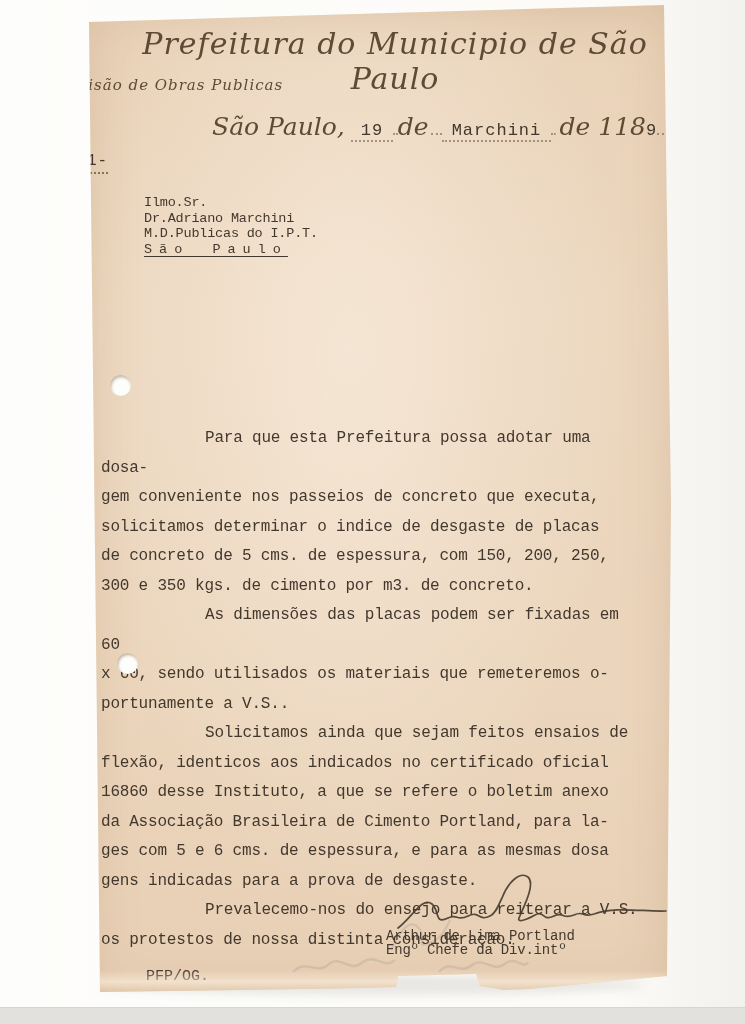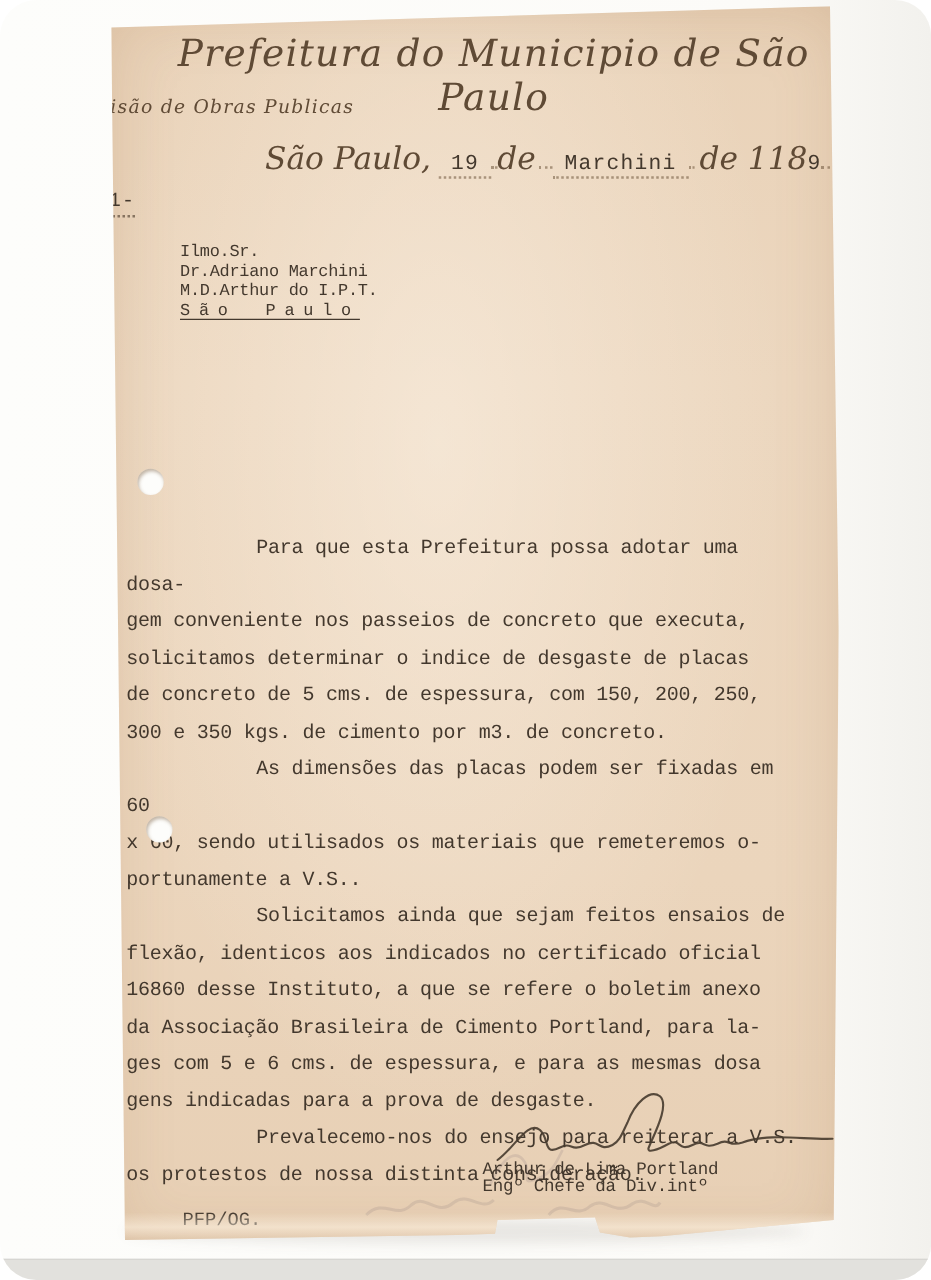--- a/index.html
+++ b/index.html
@@ -4,21 +4,20 @@
 <style>
   html, body { margin: 0; padding: 0; }
   body {
     width: 745px; height: 1024px; overflow: hidden;
     background: #ffffff;
     font-family: "Liberation Sans", sans-serif;
   }
   .scan {
     position: relative; width: 745px; height: 1024px; overflow: hidden;
     background: linear-gradient(90deg, #fdfdfb 0%, #fcfbf8 82%, #f2f1ed 100%);
-    border-radius: 29px;
   }
   .scanner-band {
     position: absolute; left: 0; bottom: 0; width: 745px; height: 16px;
     background: #e2e1dd; border-top: 1px solid #d7d6d2;
   }
   .paper-shadow {
     position: absolute; left: 100px; top: 975px; width: 545px; height: 20px;
     background: rgba(60,50,40,0.10); filter: blur(5px); border-radius: 50%;
   }
   .paper {
@@ -111,21 +110,21 @@
     </div>
 
     <div class="margin-note typed">1-</div>
     <div class="edge-frag" style="left:0;top:52px;width:4px;height:6px;"></div>
     <div class="edge-frag" style="left:0;top:66px;width:5px;height:7px;"></div>
     <div class="edge-frag" style="left:1px;top:92px;width:4px;height:5px;"></div>
 
     <div class="address typed">
       <div>Ilmo.Sr.</div>
       <div>Dr.Adriano Marchini</div>
-      <div>M.D.Arthur do I.P.T.</div>
+      <div>M.D.Publicas do I.P.T.</div>
       <div class="city">São Paulo</div>
     </div>
 
     <div class="body-text typed">
       <p class="para">Para que esta Prefeitura possa adotar uma dosa-
 gem conveniente nos passeios de concreto que executa,
 solicitamos determinar o indice de desgaste de placas
 de concreto de 5 cms. de espessura, com 150, 200, 250,
 300 e 350 kgs. de cimento por m3. de concreto.</p>
       <p class="para">As dimensões das placas podem ser fixadas em 60

